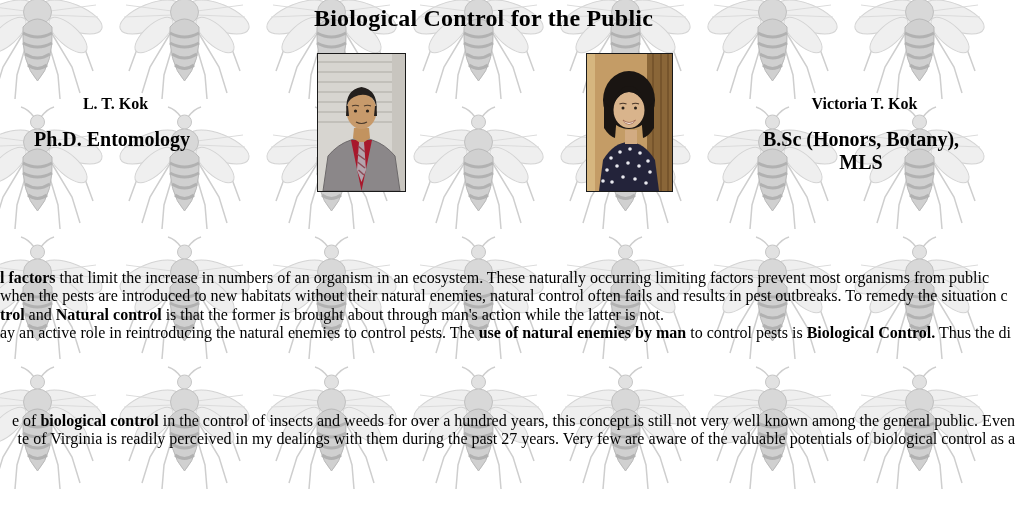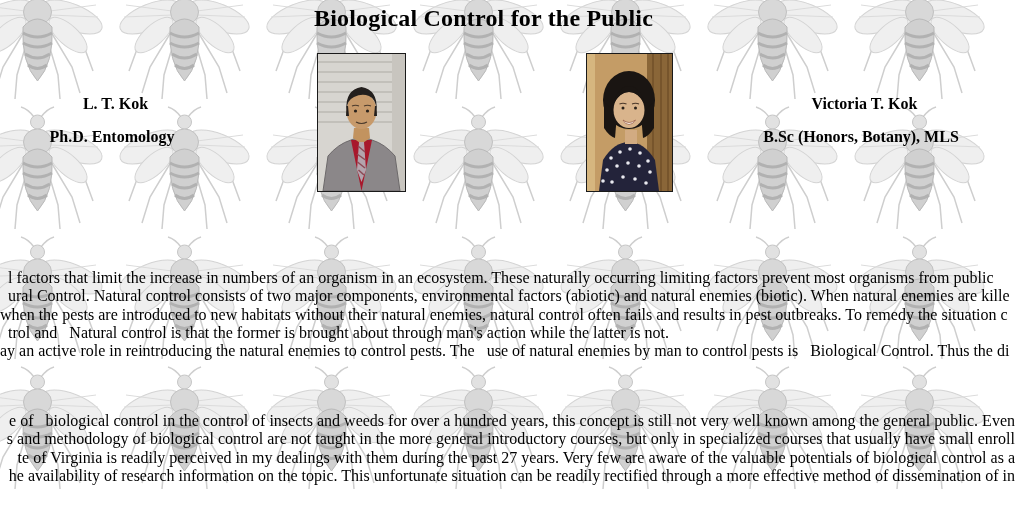--- a/index.html
+++ b/index.html
@@ -13,32 +13,32 @@
   .bee-tile{position:absolute;width:145px;height:130px;opacity:.9;}
   .defs-hidden{position:absolute;width:0;height:0;overflow:hidden;}
   
   .content{position:absolute;inset:0;z-index:1;}
   .page-title{
     position:absolute;top:5px;left:-24px;width:1015px;text-align:center;
     font-size:24px;font-weight:bold;letter-spacing:.2px;
   }
   .person-block{position:absolute;top:95px;width:224px;text-align:center;}
   .person-block .p-name{font-size:16px;font-weight:bold;padding-left:7px;}
-  .person-block .p-degree{font-size:16px;font-weight:bold;margin-top:15px;}
+  .person-block .p-degree{font-size:20px;font-weight:bold;margin-top:15px;}
   .pb-left{left:0;}
   .pb-right{left:749px;}
   .photo-frame{position:absolute;top:53px;border:1px solid #1a1a1a;line-height:0;background:#ccc;}
   .pf-left{left:317px;}
   .pf-right{left:586px;}
   .para{position:absolute;left:0;width:1015px;overflow:hidden;}
   .tline{
     white-space:nowrap;overflow:hidden;width:1015px;height:18.3px;
     font-size:16px;line-height:18.3px;
   }
-  .tline b{font-weight:normal;padding-left:8px;}
+  .tline b{font-weight:bold;}
   .p1{top:269px;}
   .p2{top:412px;text-align:right;}
 </style>
 </head>
 <body>
 
 <svg class="defs-hidden" aria-hidden="true">
   <defs>
     <symbol id="bee" viewBox="0 0 145 130">
       <g fill="none" stroke="#c9c9c9" stroke-width="1.5">
@@ -257,26 +257,23 @@
     </svg>
   </div>
 
   <div class="person-block pb-right">
     <div class="p-name">Victoria T. Kok</div>
     <div class="p-degree">B.Sc (Honors, Botany), MLS</div>
   </div>
 
   <div class="para p1">
     <div class="tline"><b>l factors</b><span> that limit the increase in numbers of an organism in an ecosystem. These naturally occurring limiting factors prevent most organisms from public</span></div>
-    <div class="tline"><b>ural Control</b><span>. Natural control consists of two major components, environmental factors (abiotic) and natural enemies (biotic). When natural enemies are kille</span></div>
     <div class="tline"><span>when the pests are introduced to new habitats without their natural enemies, natural control often fails and results in pest outbreaks. To remedy the situation c</span></div>
     <div class="tline"><b>trol</b><span> and </span><b>Natural control</b><span> is that the former is brought about through man's action while the latter is not.</span></div>
     <div class="tline"><span>ay an active role in reintroducing the natural enemies to control pests. The </span><b>use of natural enemies by man</b><span> to control pests is </span><b>Biological Control.</b><span> Thus the di</span></div>
   </div>
 
   <div class="para p2">
     <div class="tline"><span>e of </span><b>biological control</b><span> in the control of insects and weeds for over a hundred years, this concept is still not very well known among the general public. Even</span></div>
-    <div class="tline"><span>s and methodology of biological control are not taught in the more general introductory courses, but only in specialized courses that usually have small enroll</span></div>
     <div class="tline"><span>te of Virginia is readily perceived in my dealings with them during the past 27 years. Very few are aware of the valuable potentials of biological control as a</span></div>
-    <div class="tline"><span>he availability of research information on the topic. This unfortunate situation can be readily rectified through a more effective method of dissemination of in</span></div>
   </div>
 
 </div>
 
 </body></html>

